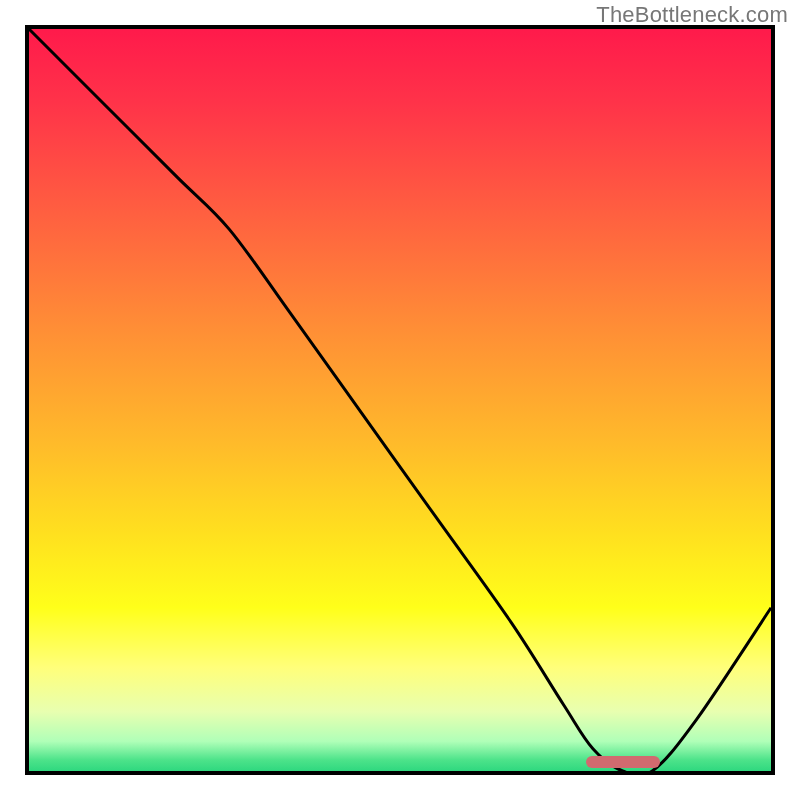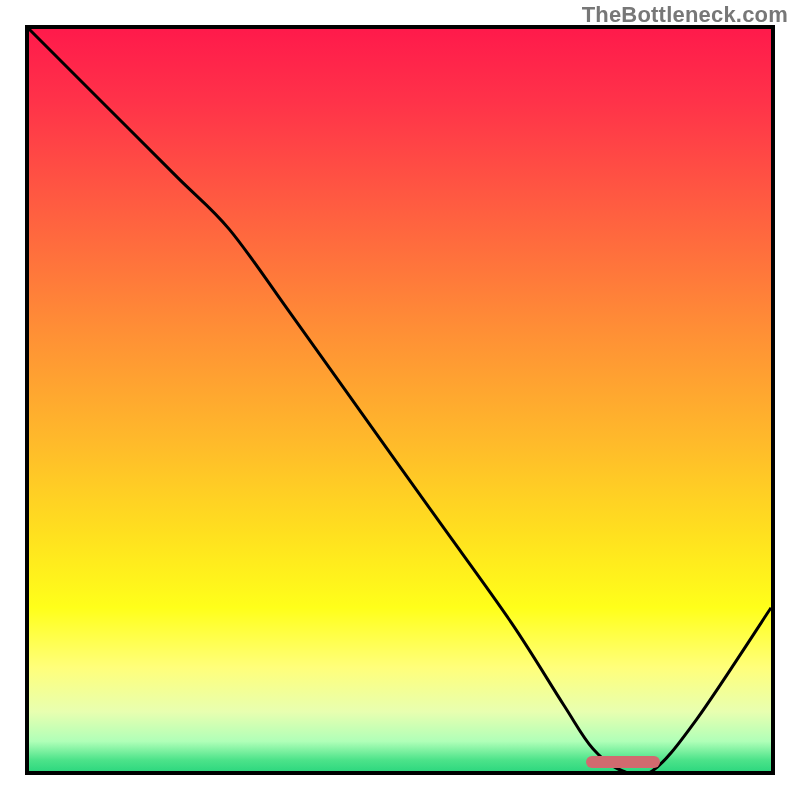--- a/index.html
+++ b/index.html
@@ -14,21 +14,21 @@
     position: relative;
     width: 800px;
     height: 800px;
   }
   .watermark {
     position: absolute;
     top: 2px;
     right: 12px;
     font-family: Arial, Helvetica, sans-serif;
     font-size: 22px;
-    font-weight: 700;
+    font-weight: 400;
     color: #777777;
     letter-spacing: 0.2px;
     z-index: 5;
   }
   .plot-frame {
     position: absolute;
     left: 25px;
     top: 25px;
     width: 750px;
     height: 750px;

